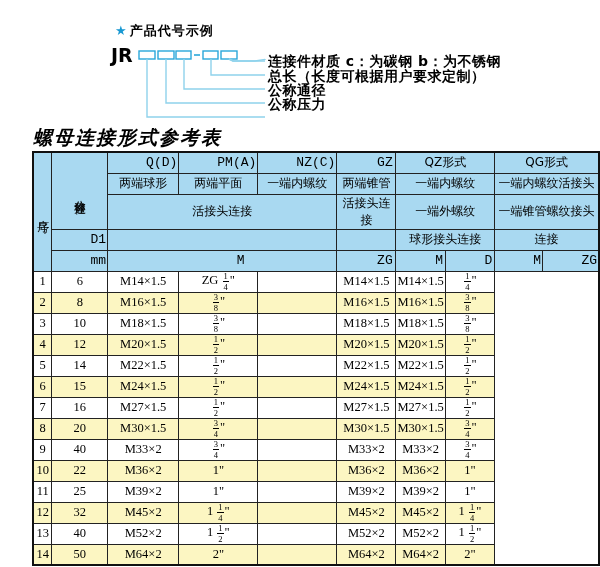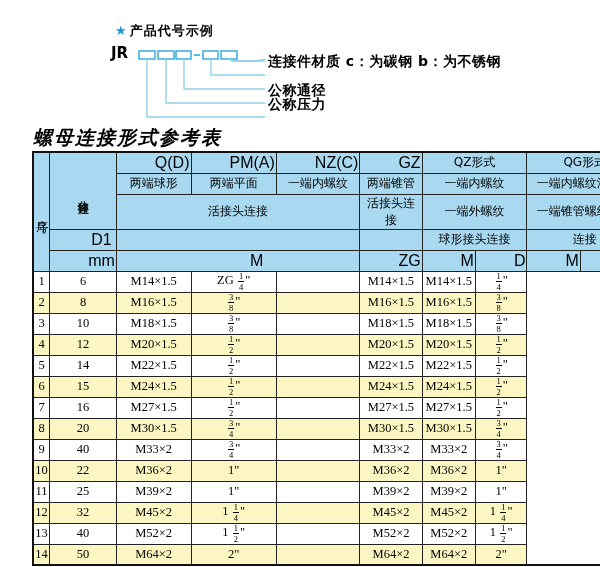--- a/index.html
+++ b/index.html
@@ -3,34 +3,34 @@
 <meta charset="utf-8">
 <style>
   * { margin:0; padding:0; box-sizing:border-box; }
   html,body { width:600px; height:567px; }
   body { font-family:"DejaVu Sans","Liberation Sans",sans-serif; background:#ffffff; position:relative; overflow:hidden; }
   #stage { position:absolute; inset:0; width:600px; height:567px; background:#fff; }
 
   
   .diagram-title { position:absolute; left:115px; top:22px; font-size:13px; font-weight:bold; color:#000; letter-spacing:1px; }
   .diagram-title .star { color:#1898d2; margin-right:2px; }
-  .code-prefix { position:absolute; left:111px; top:44px; font-size:15px; font-weight:bold; color:#000; }
+  .code-prefix { position:absolute; left:111px; top:44px; font-size:19px; font-weight:bold; color:#000; }
   svg.wires { position:absolute; left:0; top:0; pointer-events:none; }
   .dlabel { position:absolute; left:268px; font-size:14px; font-weight:600; color:#000; white-space:nowrap; letter-spacing:0.5px; }
 
   
   .table-title { position:absolute; left:33px; top:125px; font-size:19px; font-weight:bold; font-style:italic;
                  font-family:Liberation Sans, sans-serif; color:#000; letter-spacing:2px; }
 
   
   table.ref { position:absolute; left:32px; top:151px; border-collapse:collapse; table-layout:fixed;
               border:2px solid #111; font-size:12px; color:#000; }
   .ref th, .ref td { border:1px solid #222; text-align:center; vertical-align:middle; overflow:hidden; padding:0 1px; }
   .ref thead th { background:#a9d9f1; font-weight:normal; height:21px; font-size:12px; }
-  .ref thead th.lat { font-family:Liberation Sans, sans-serif; font-size:16px;padding-left:38px; }
+  .ref thead th.lat { font-family:Liberation Mono, monospace; font-size:13px;padding-left:38px; }
   .ref tbody td { height:21px; font-family:"Liberation Serif","DejaVu Serif",serif; font-size:12.5px; background:#fff; }
   .ref tbody tr.alt td { background:#fcf6c2; }
   .vtext { writing-mode:vertical-lr; text-orientation:upright; letter-spacing:3px; display:inline-block; line-height:1.1; }
   .frac { display:inline-flex; flex-direction:column; vertical-align:middle; line-height:1; font-size:8.5px;
           font-family:"Liberation Serif","DejaVu Serif",serif; margin:0 1px; }
   .frac .num { border-bottom:1px solid #000; padding:0 1px 0.5px 1px; }
   .frac .den { padding-top:0.5px; }
 </style>
 </head>
 <body>
@@ -59,20 +59,21 @@
       <polyline points="229,59 233,61 255,61 265,59.5 265,59 265,59"></polyline>
       <polyline points="229,59 233,61 265,61"></polyline>
       <polyline points="211,59 211,75 265,75"></polyline>
       <polyline points="184,59 184,89 265,89"></polyline>
       <polyline points="166,59 166,103 265,103"></polyline>
       <polyline points="147,59 147,117 265,117"></polyline>
     </g>
   </svg>
 
   <div class="dlabel" style="top:53px">连接件材质  c：为碳钢  b：为不锈钢</div>
+  <div class="dlabel" style="top:68px">总长（长度可根据用户要求定制）</div>
   <div class="dlabel" style="top:82px">公称通径</div>
   <div class="dlabel" style="top:96px">公称压力</div>
 
   <div class="table-title">螺母连接形式参考表</div>
 
   <table class="ref">
     <colgroup>
       <col style="width:30px">
         <col style="width:38px">
       <col style="width:60px">

